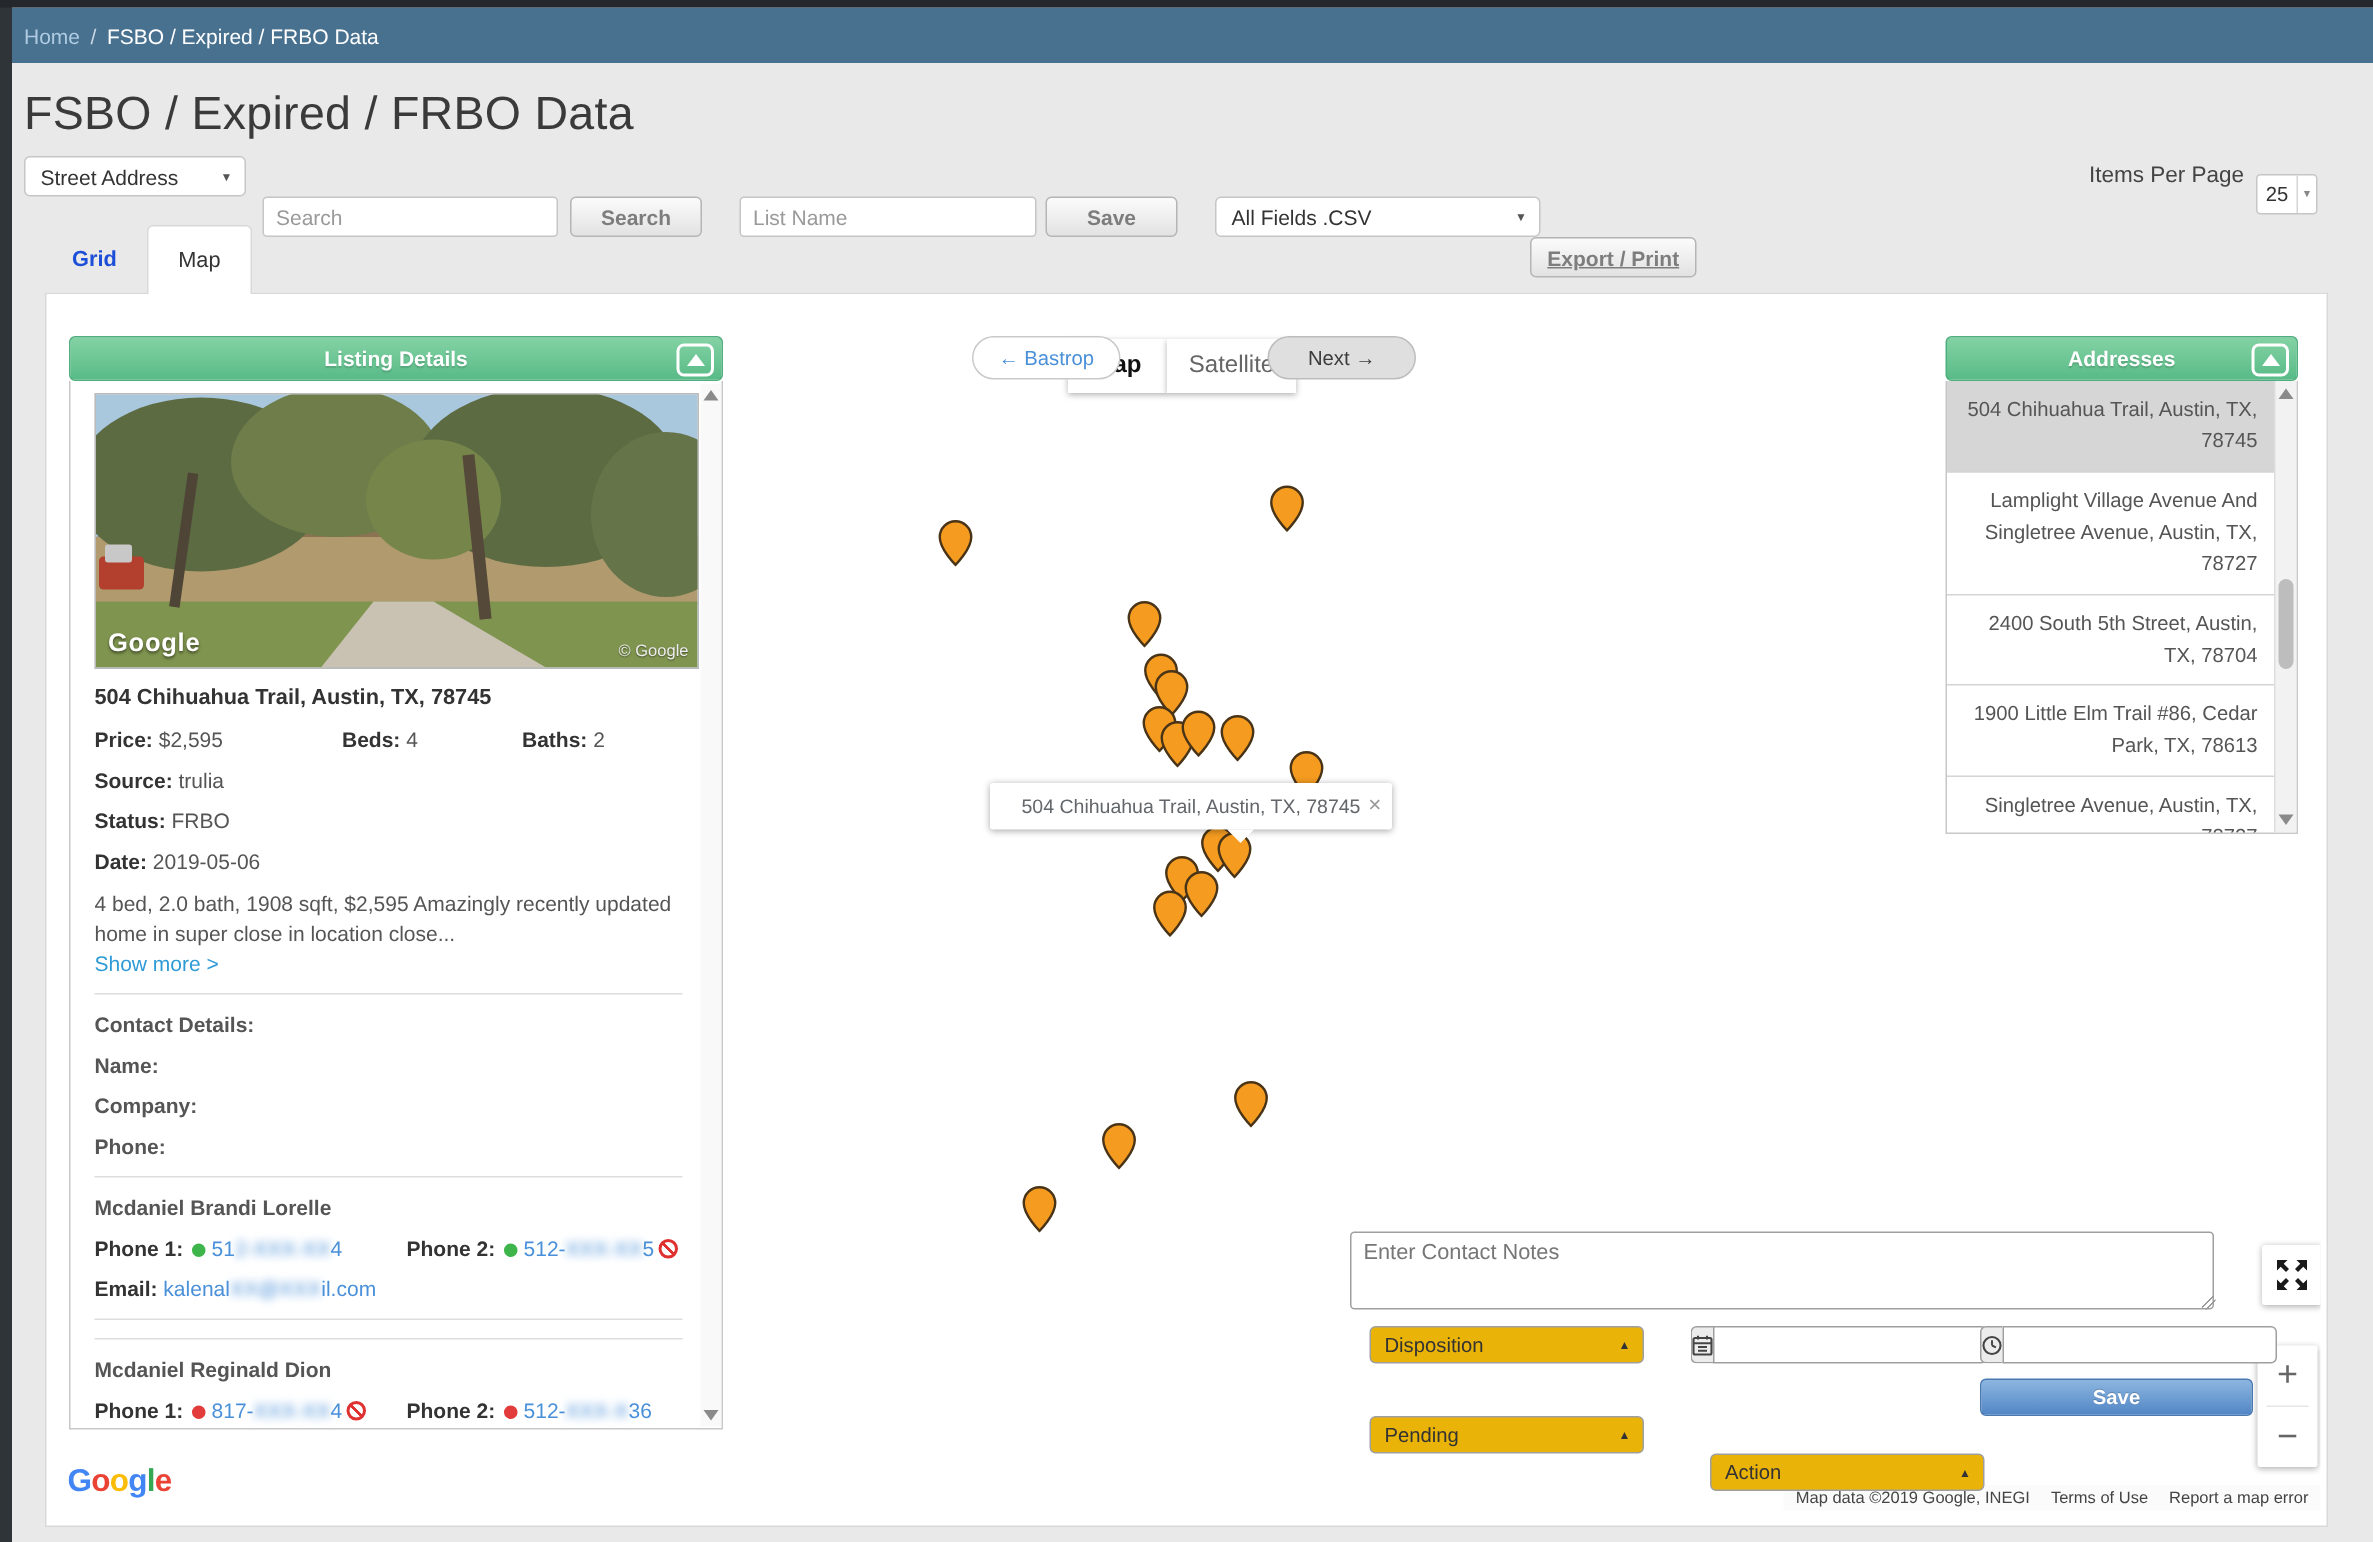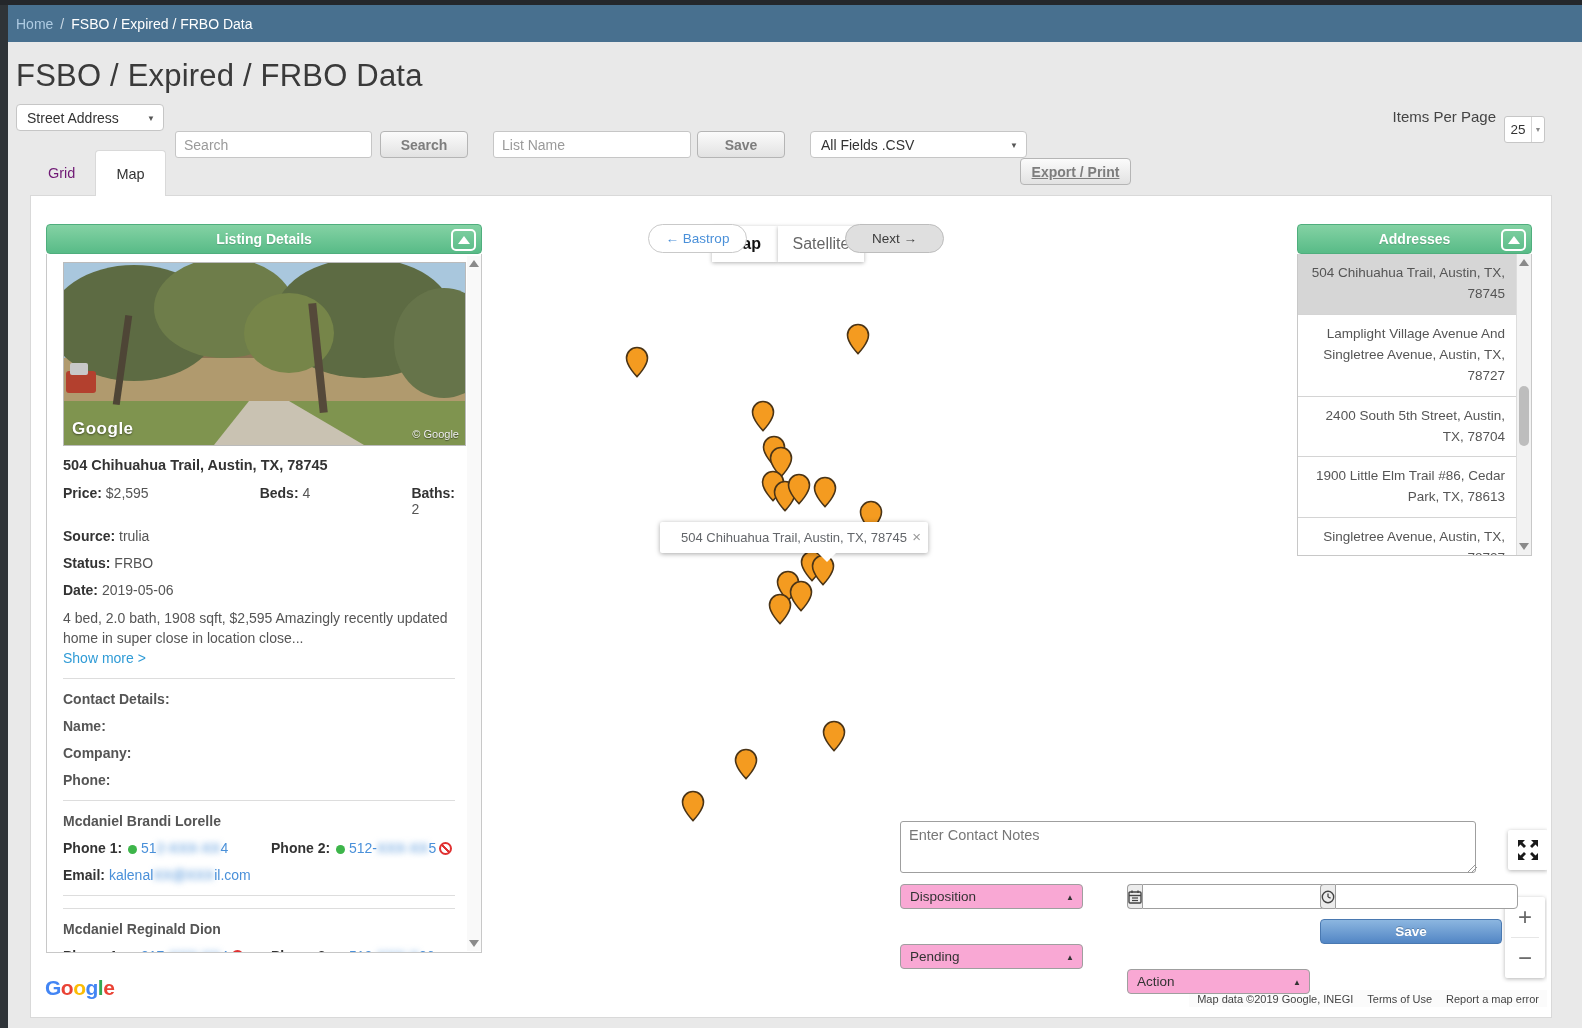--- a/index.html
+++ b/index.html
@@ -32,21 +32,21 @@
     color:#7d7d7d; font-size:14px; font-weight:bold; display:flex; align-items:center; justify-content:center; cursor:pointer; }
   .ipp-label { position:absolute; right:86px; top:4px; font-size:15px; color:#444; }
   .ipp-select { position:absolute; right:37px; top:12px; width:41px; height:27px; background:#fff; border:1px solid #c6c6c6;
     border-radius:3px; display:flex; cursor:pointer; }
   .ipp-val { width:26px; text-align:center; line-height:25px; font-size:13.5px; color:#333; }
   .ipp-arrow { width:13px; border-left:1px solid #d5d5d5; display:flex; align-items:center; justify-content:center; font-size:7px; color:#888; }
 
   
   .tabs { position:absolute; left:28px; top:150px; height:46px; display:flex; z-index:20; }
   .tab { padding:0 20px; display:flex; align-items:center; font-size:14.5px; cursor:pointer; }
-  .tab-grid { color:#701a75; }
+  .tab-grid { color:#1d4ed8;font-weight:bold; }
   .tab-map { background:#fff; border:1px solid #d9d9d9; border-bottom:none; border-radius:4px 4px 0 0; color:#333; }
   .content-card { position:absolute; left:30px; top:195px; width:1522px; height:823px; background:#fff; border:1px solid #d9d9d9; z-index:5; }
 
   
   #map { position:absolute; left:35px; top:212px; width:1512px; height:795px; background:#f2efe8; overflow:hidden; cursor:grab; }
   #map svg.base { position:absolute; left:0; top:0; }
   .mlabel { position:absolute; transform:translate(-50%,-50%); font-size:13px; color:#6f6e6a; z-index:4;
     white-space:pre-line; text-align:center; line-height:1.25;
     text-shadow:-1px -1px 0 rgba(245,243,238,.95), 1px -1px 0 rgba(245,243,238,.95), -1px 1px 0 rgba(245,243,238,.95), 1px 1px 0 rgba(245,243,238,.95); }
   .mlabel.big { font-size:16px; color:#4d4d4b; font-weight:bold; letter-spacing:.3px; }
@@ -83,21 +83,21 @@
 
   
   .lp-hdr { left:11px; top:12px; width:436px; }
   .lp-body { position:absolute; left:11px; top:42px; width:436px; height:699px; background:rgba(255,255,255,.93);
     border:1px solid rgba(170,170,170,.65); border-top:none; z-index:21; padding:8px 26px 8px 16px; overflow:hidden; font-size:14px; }
   .photo-frame { width:403px; height:184px; border:1px solid #bbb; background:#ddd; position:relative; margin-bottom:11px; }
   .photo-frame svg { display:block; }
   .ph-wm { position:absolute; left:8px; bottom:6px; color:#fff; font-size:17px; font-weight:bold; letter-spacing:.5px; text-shadow:0 1px 2px rgba(0,0,0,.5); }
   .ph-cr { position:absolute; right:6px; bottom:5px; color:#eee; font-size:11px; text-shadow:0 1px 1px rgba(0,0,0,.5); }
   .lp-addr { font-weight:bold; font-size:14.5px; color:#333; margin:6px 0 12px; }
-  .facts { display:flex; margin-bottom:11px;gap:32px; }
+  .facts { display:flex; margin-bottom:11px; }
   .facts .f1 { width:165px; } .facts .f2 { width:120px; } .facts .f3 { flex:1; }
   .lbl { font-weight:bold; color:#333; }
   .val { color:#555; }
   .lp-line { margin-bottom:11px; color:#555; }
   .lp-desc { color:#555; line-height:1.4; margin-bottom:2px; }
   a.blue, .blue { color:#2f9bd6; text-decoration:none; cursor:pointer; }
   .lp-div { border:none; border-top:1px solid #ddd; margin:12px 0; }
   .c-row { display:flex; margin-bottom:11px; }
   .c-col1 { width:208px; } .c-col2 { flex:1; }
   .dot { display:inline-block; width:9px; height:9px; border-radius:50%; margin:0 4px 0 2px; vertical-align:middle; }
@@ -121,22 +121,22 @@
   .ap-scroll { position:absolute; right:0; top:0; bottom:0; width:15px; background:#f2f2f2; border-left:1px solid #ddd; z-index:24; }
   .ap-thumb { position:absolute; left:2px; width:10px; top:44%; height:60px; background:#bdbdbd; border-radius:6px; }
 
   
   .notes-area { position:absolute; left:865px; top:609px; width:576px; height:52px; background:#fff; border:1px solid #9f9f9f;
     border-radius:3px; z-index:18; font-size:14.5px; color:#777; padding:5px 8px; resize:none; font-family:"Liberation Sans",sans-serif; }
   .notes-area::placeholder { color:#777; }
   .resize-grip { position:absolute; left:1433px; top:652px; width:9px; height:9px; z-index:19;
     background:linear-gradient(135deg, transparent 40%, #999 40%, #999 48%, transparent 48%, transparent 62%, #999 62%, #999 70%, transparent 70%); }
   .frm { position:absolute; height:25px; z-index:18; }
-  .drop { background:#f9a8d4; border:1px solid #9f9f9f; border-radius:4px; display:flex; align-items:center;
-    padding:0 20px 0 9px; font-size:13.5px; color:#333; position:relative; cursor:pointer; }
+  .drop { background:#eab308; border:1px solid #9f9f9f; border-radius:4px; display:flex; align-items:center;
+    padding:0 20px 0 9px; font-size:13.5px; color:#333; position:relative; cursor:pointer;margin-left:13px; }
   .drop .up { position:absolute; right:8px; top:50%; transform:translateY(-50%); font-size:8px; color:#333; }
   .igroup { display:flex; }
   .iaddon { width:27px; background:#ececec; border:1px solid #9f9f9f; border-right:none; border-radius:4px 0 0 4px;
     display:flex; align-items:center; justify-content:center; }
   .ifield { flex:1; background:#fff; border:1px solid #9f9f9f; border-radius:0 4px 4px 0; }
   .btn-save { background:linear-gradient(#8cb6e0,#5286c5); border:1px solid #4a79b1; border-radius:4px; color:#fff;
     font-weight:bold; font-size:13.5px; display:flex; align-items:center; justify-content:center; cursor:pointer;
     text-shadow:0 -1px 0 rgba(0,0,0,.2); }
 
   

